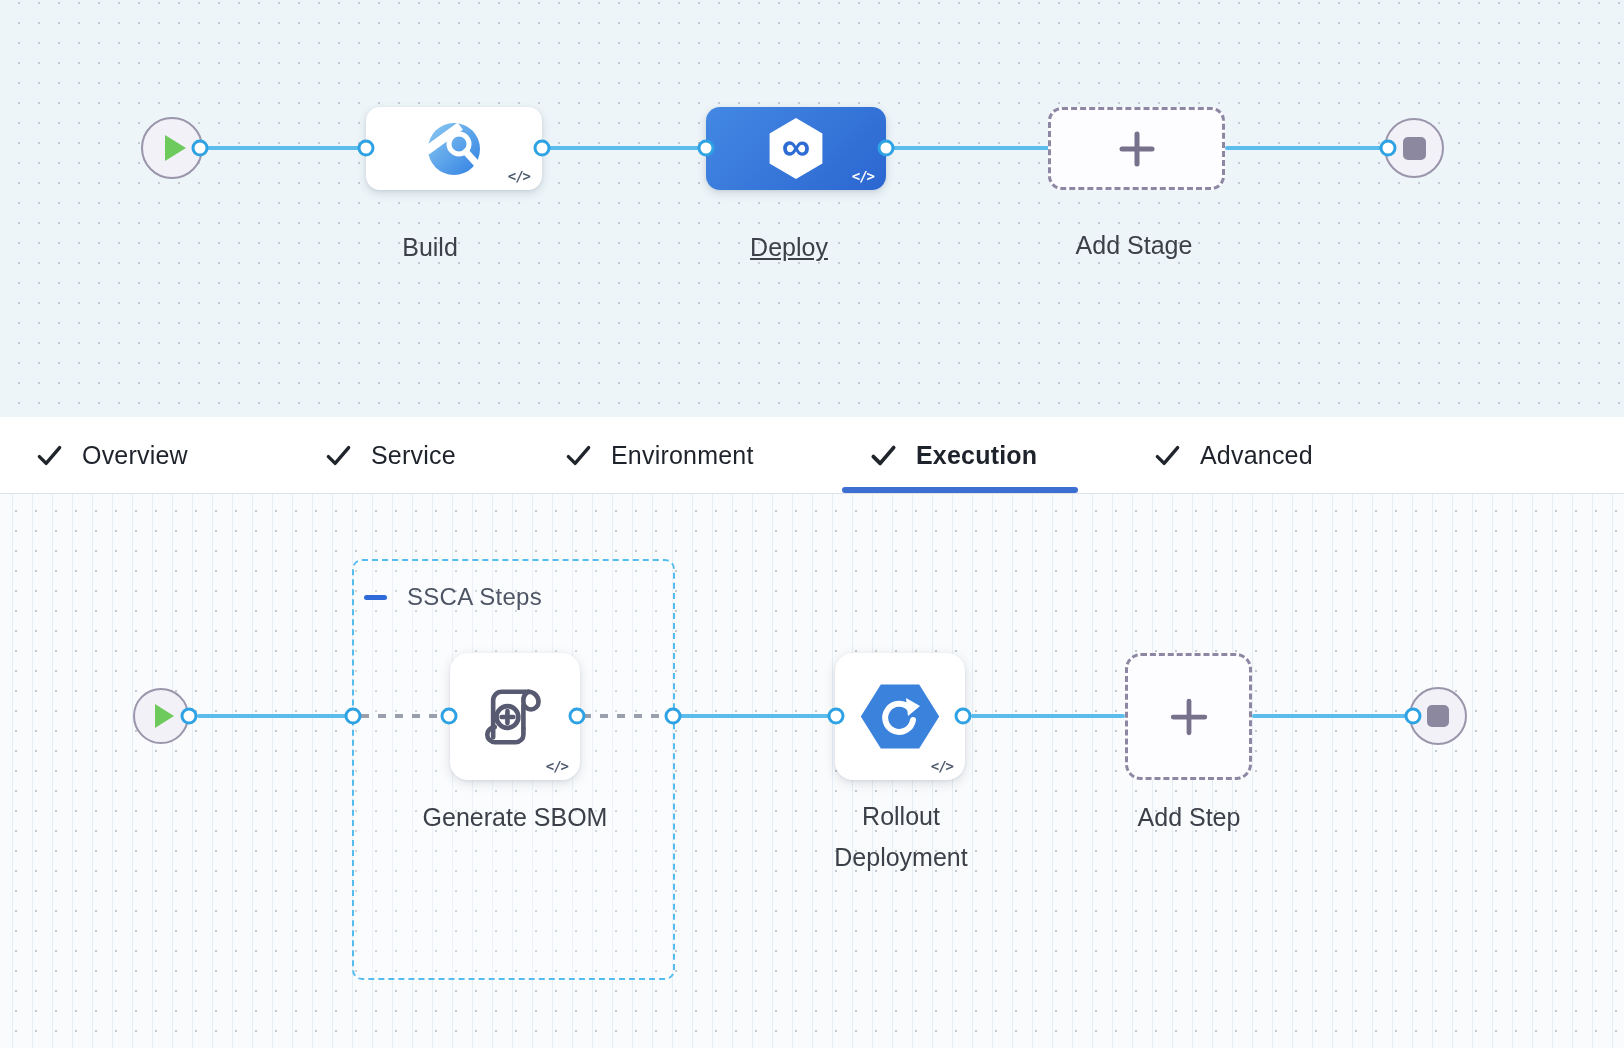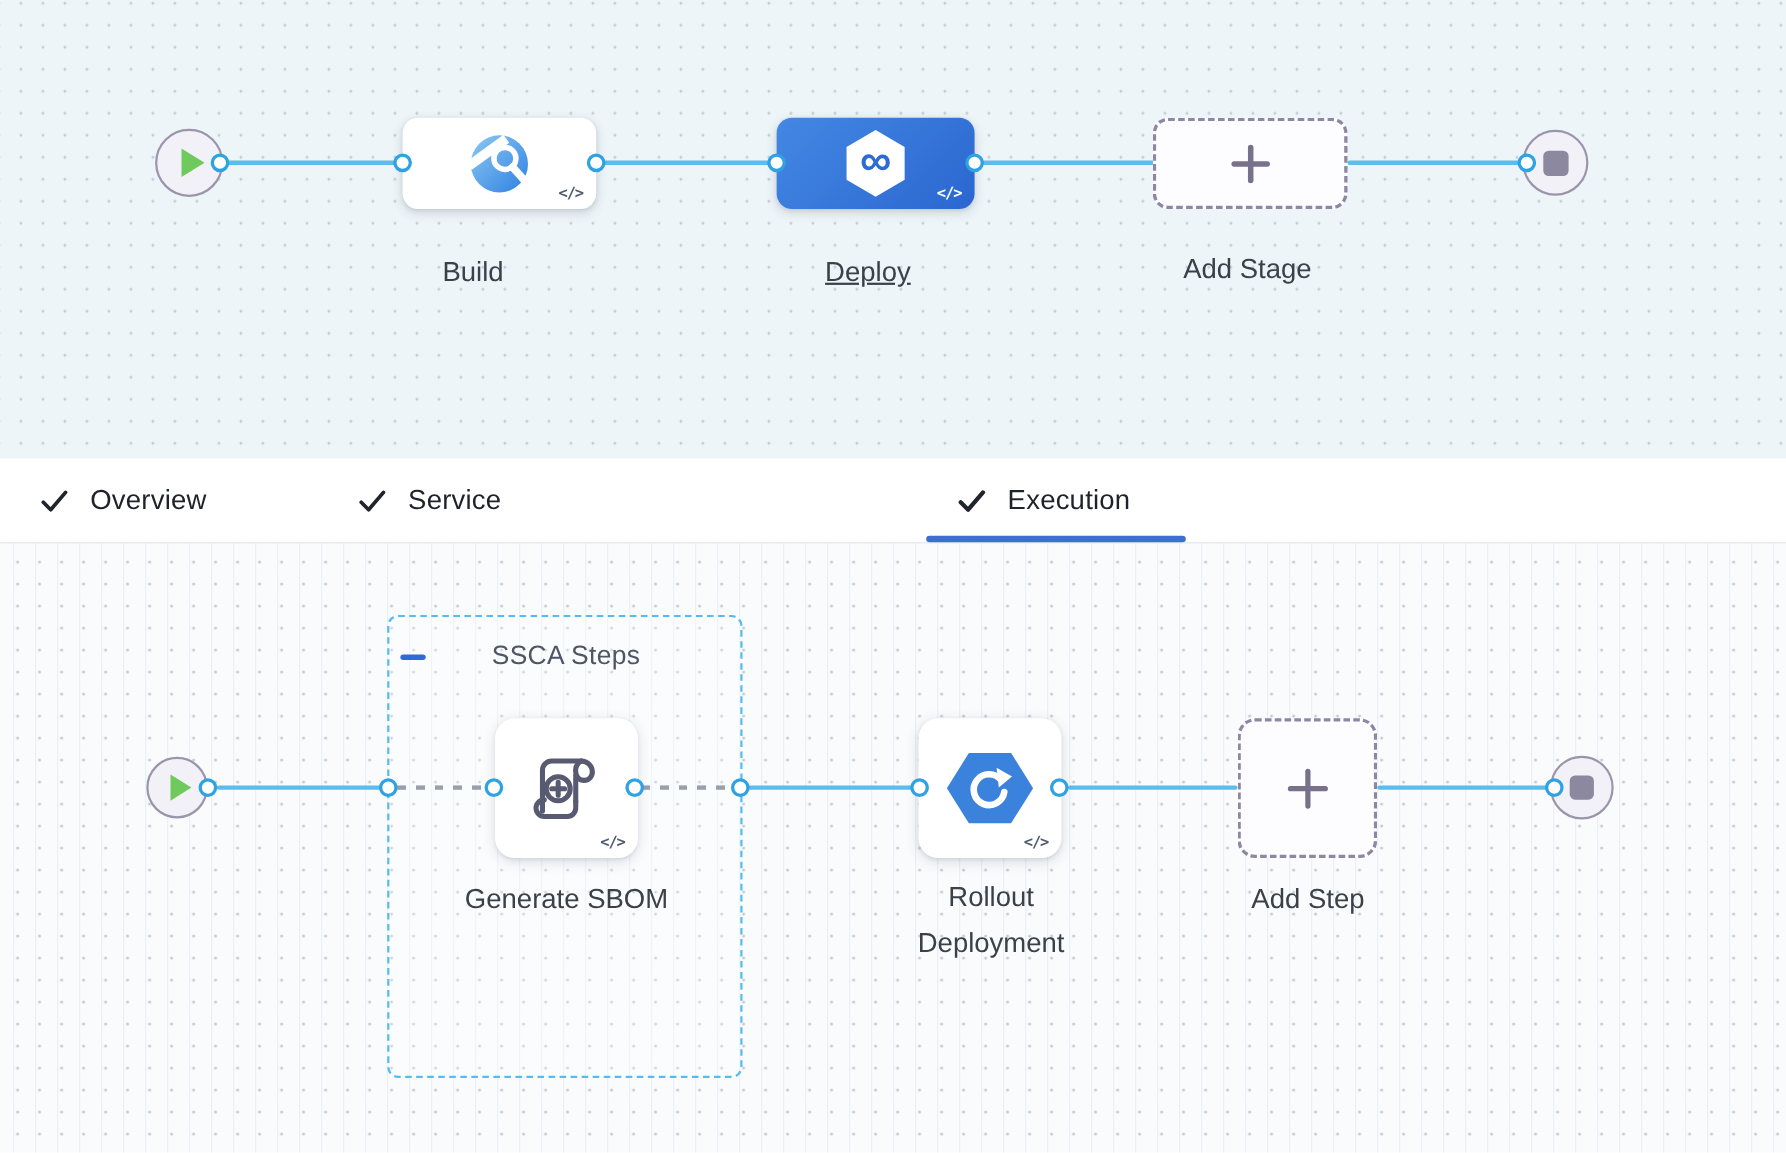--- a/index.html
+++ b/index.html
@@ -15,21 +15,21 @@
       radial-gradient(circle,#c3c8d1 1.3px,transparent 1.5px),
       repeating-linear-gradient(to right,rgba(125,170,215,.16) 0 1px,transparent 1px 20px);
     background-size:20px 20px,20px 20px;background-position:6px 8px,12px 0;}
 
   
   .tabbar{position:absolute;left:0;top:417px;width:1624px;height:76px;background:#ffffff;
     border-bottom:1px solid #dfe3e8;z-index:5;}
   .tab{position:absolute;top:0;height:76px;display:flex;align-items:center;gap:19px;cursor:pointer;}
   .tab .tick{width:27px;height:27px;color:#20242b;flex:0 0 auto;}
   .tab .tlabel{font-size:25px;color:#1e222a;letter-spacing:.2px;white-space:nowrap;}
-  .tab.active .tlabel{font-weight:400;}
+  .tab.active .tlabel{font-weight:700;}
   .tab-underline{position:absolute;left:842px;top:70px;width:236px;height:6px;
     background:#3d6fd2;border-radius:3px;}
 
   
   .hline{position:absolute;height:4px;background:#5cbcec;border-radius:2px;z-index:1;}
   .dline{position:absolute;height:4px;z-index:1;
     background:repeating-linear-gradient(90deg,#9aa0ab 0 8px,transparent 8px 17px);}
   .port{position:absolute;width:17px;height:17px;border-radius:50%;background:#fff;
     border:3.5px solid #2ea2e2;box-sizing:border-box;transform:translate(-50%,-50%);z-index:4;}
   .endpoint{position:absolute;border-radius:50%;background:#f2f1f8;border:2px solid #9b95ac;
@@ -52,21 +52,21 @@
     box-sizing:border-box;z-index:3;cursor:pointer;display:flex;align-items:center;justify-content:center;}
   .hexwrap{width:60px;height:62px;background:#fff;display:flex;align-items:center;justify-content:center;
     clip-path:polygon(50% 1%,94% 26%,94% 74%,50% 99%,6% 74%,6% 26%);}
   .infinity{font-size:40px;font-weight:700;color:#2d6cd2;line-height:1;margin-top:-6px;}
 
   
   .group-box{position:absolute;left:352px;top:559px;width:323px;height:421px;border:2px dashed #55bcf0;
     border-radius:10px;box-sizing:border-box;background:rgba(255,255,255,.25);z-index:0;}
   .group-header{position:absolute;left:364px;top:583px;display:flex;align-items:center;gap:20px;z-index:2;}
   .collapse-minus{width:23px;height:5px;background:#2e6bd8;border-radius:2.5px;cursor:pointer;}
-  .group-title{font-size:24px;color:#4e5565;letter-spacing:.3px;margin-left:40px;}
+  .group-title{font-size:24px;color:#4e5565;letter-spacing:.3px;}
   .step-node{position:absolute;width:130px;height:127px;border-radius:18px;background:#fff;
     box-shadow:0 3px 12px rgba(35,55,90,.15),0 1px 3px rgba(35,55,90,.08);z-index:3;cursor:pointer;
     display:flex;align-items:center;justify-content:center;}
   .rollout-hex{width:80px;height:68px;background:#3b82dd;display:flex;align-items:center;justify-content:center;
     clip-path:polygon(26% 3%,74% 3%,99% 50%,74% 97%,26% 97%,1% 50%);}
   .wraplabel{position:absolute;transform:translateX(-50%);font-size:25px;color:#3c4049;font-weight:500;
     text-align:center;line-height:41px;width:190px;white-space:normal;z-index:2;}
 </style>
 </head>
 <body>
@@ -135,25 +135,37 @@
           <path d="M3 13l6 6L21 5" fill="none" stroke="currentColor" stroke-width="3" stroke-linecap="round" stroke-linejoin="round"></path>
         </svg>
       <span class="tlabel">Overview</span>
     </div>
     <div class="tab" style="left:325px;">
       <svg class="tick" viewBox="0 0 24 24">
           <path d="M3 13l6 6L21 5" fill="none" stroke="currentColor" stroke-width="3" stroke-linecap="round" stroke-linejoin="round"></path>
         </svg>
       <span class="tlabel">Service</span>
     </div>
+    <div class="tab" style="left:565px;">
+      <svg class="tick" viewBox="0 0 24 24">
+          <path d="M3 13l6 6L21 5" fill="none" stroke="currentColor" stroke-width="3" stroke-linecap="round" stroke-linejoin="round"></path>
+        </svg>
+      <span class="tlabel">Environment</span>
+    </div>
     <div class="tab active" style="left:870px;">
       <svg class="tick" viewBox="0 0 24 24">
           <path d="M3 13l6 6L21 5" fill="none" stroke="currentColor" stroke-width="3.4" stroke-linecap="round" stroke-linejoin="round"></path>
         </svg>
       <span class="tlabel">Execution</span>
+    </div>
+    <div class="tab" style="left:1154px;">
+      <svg class="tick" viewBox="0 0 24 24">
+          <path d="M3 13l6 6L21 5" fill="none" stroke="currentColor" stroke-width="3" stroke-linecap="round" stroke-linejoin="round"></path>
+        </svg>
+      <span class="tlabel">Advanced</span>
     </div>
     <div class="tab-underline"></div>
   </div>
 
   <div class="canvas-bottom">
 
     <div class="group-box" style="left:352px;top:66px;"></div>
     <div class="group-header" style="left:364px;top:90px;">
       <div class="collapse-minus"></div>
       <span class="group-title">SSCA Steps</span>

